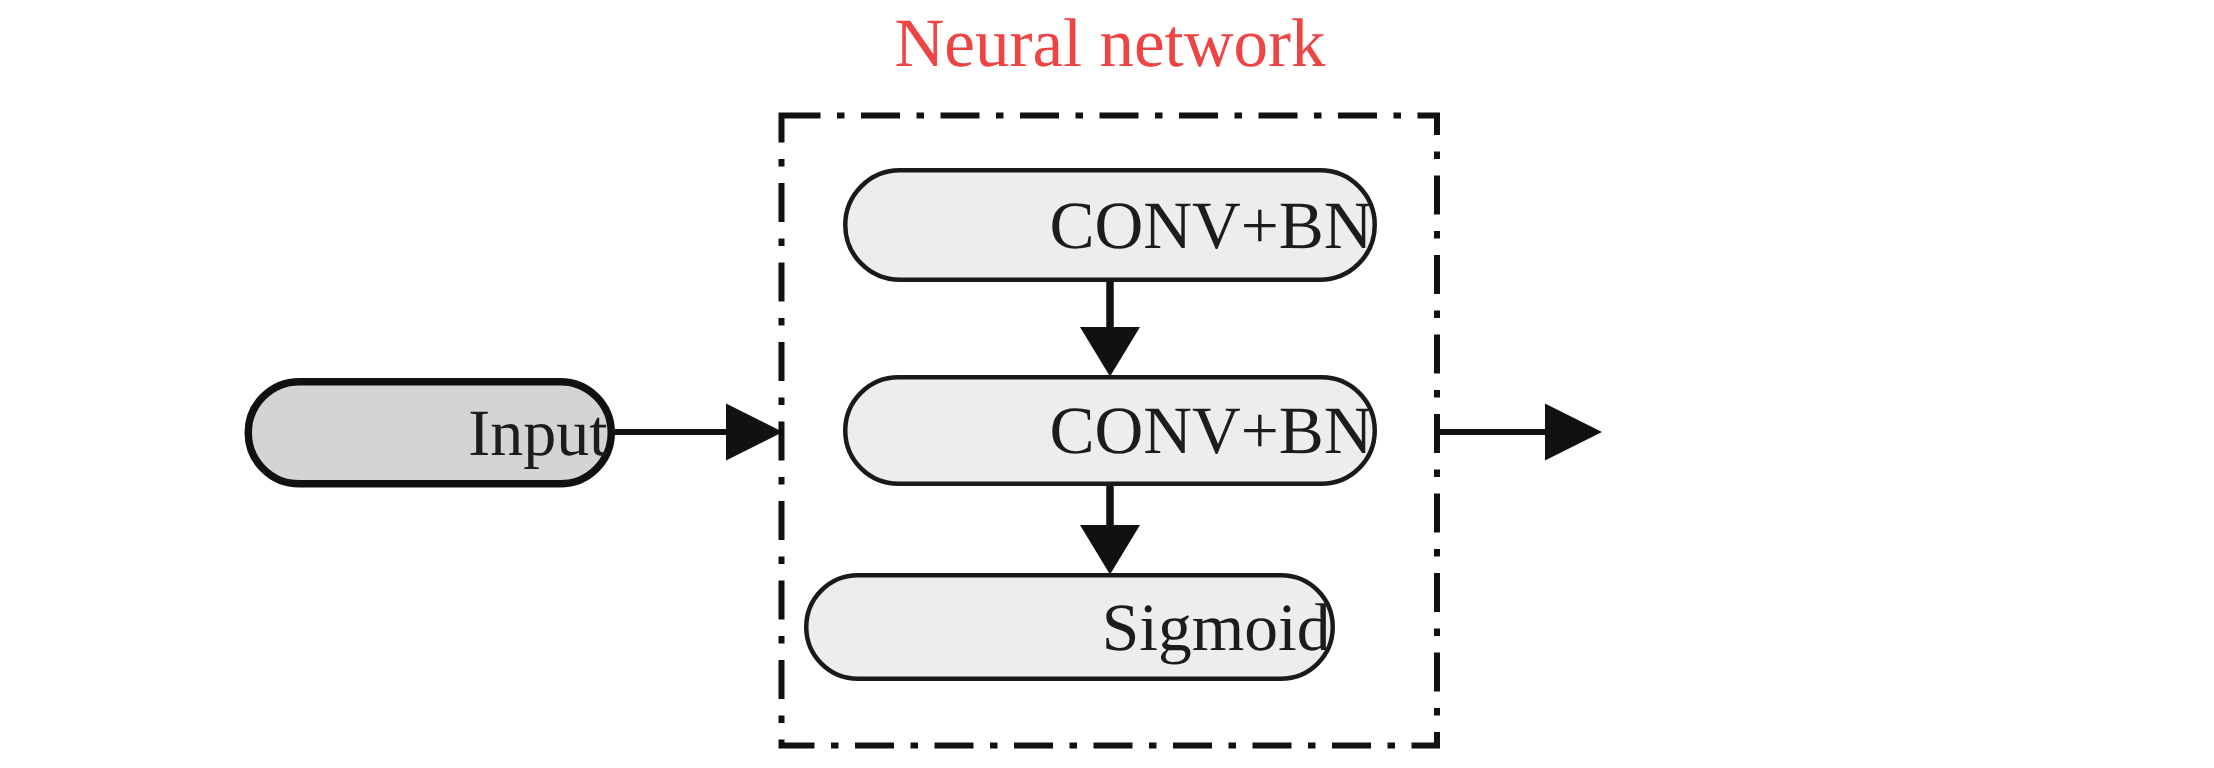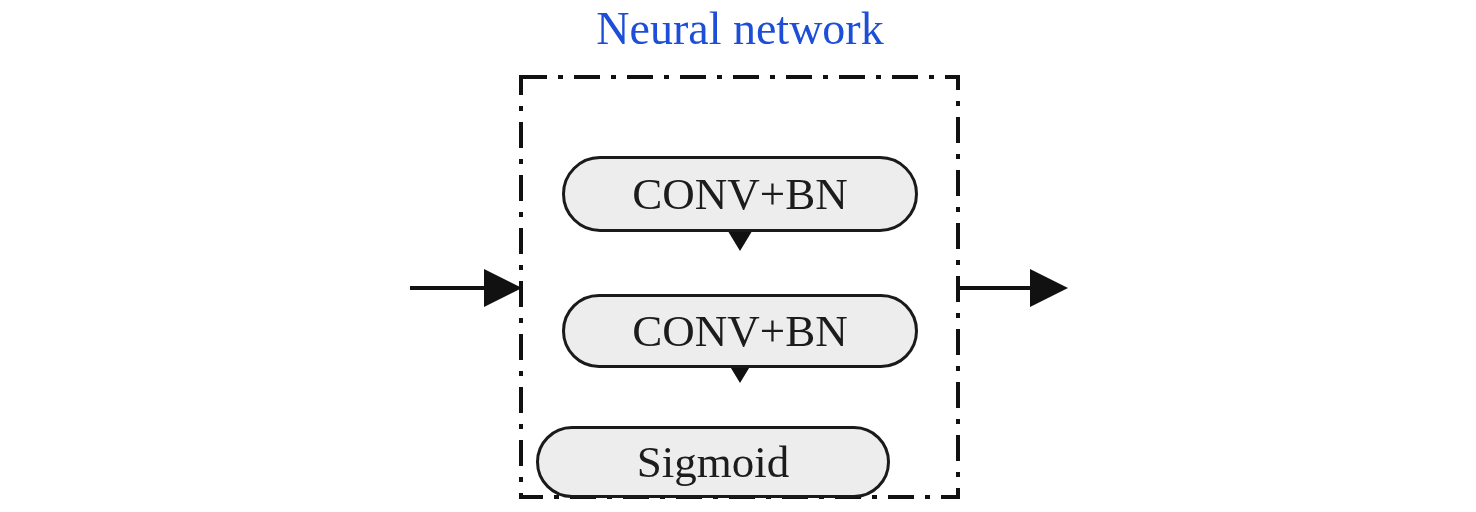--- a/index.html
+++ b/index.html
@@ -24,32 +24,31 @@
     height: 512px;
   }
   .title {
     position: absolute;
     left: 520px;
     top: 4px;
     width: 440px;
     text-align: center;
     font-size: 46px;
     line-height: 1.1;
-    color: #1d4ed8;
+    color: #ef4444;
     white-space: nowrap;
   }
   .pill {
     position: absolute;
     box-sizing: border-box;
     display: flex;
     align-items: center;
-    justify-content: center;
+    justify-content: flex-end;
     border-radius: 40px;
     white-space: nowrap;
-    margin-top: 44px;
   }
   .pill-inner {
     background: #ededed;
     border: 3px solid #1a1a1a;
     font-size: 45px;
   }
   .pill-io {
     background: #d4d4d4;
     border: 5px solid #111111;
     font-size: 44px;
@@ -97,15 +96,18 @@
   </div>
 
   <div class="pill pill-inner" id="node-conv2">
     <span>CONV+BN</span>
   </div>
 
   <div class="pill pill-inner" id="node-sigmoid">
     <span>Sigmoid</span>
   </div>
 
+  <div class="pill pill-io" id="node-input">
+    <span>Input</span>
+  </div>
 
 
 </div>
 
 </body></html>

